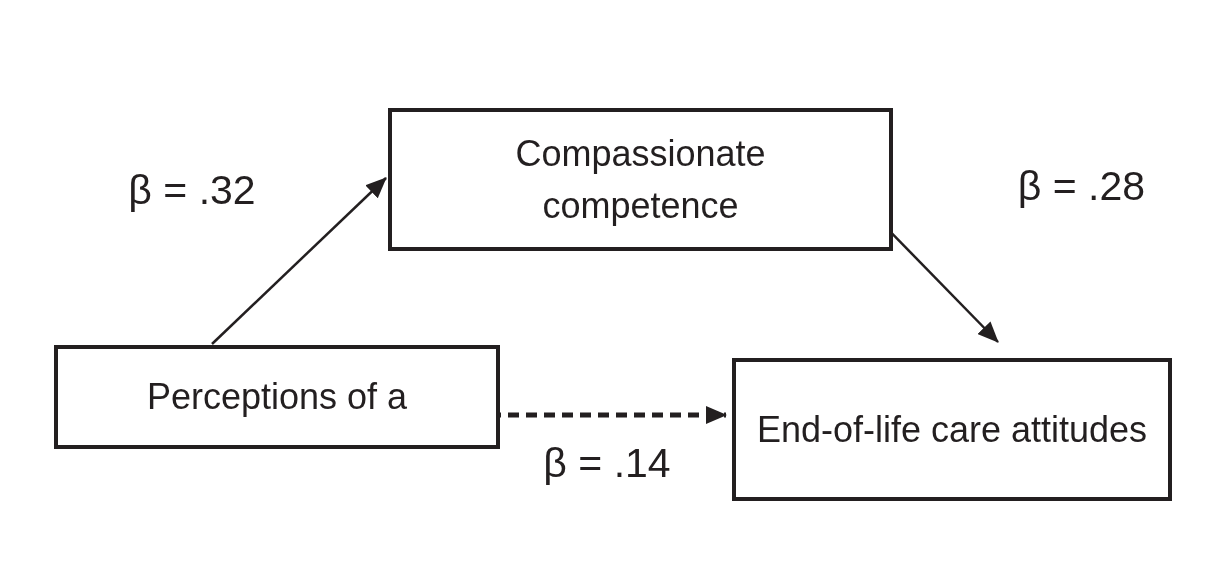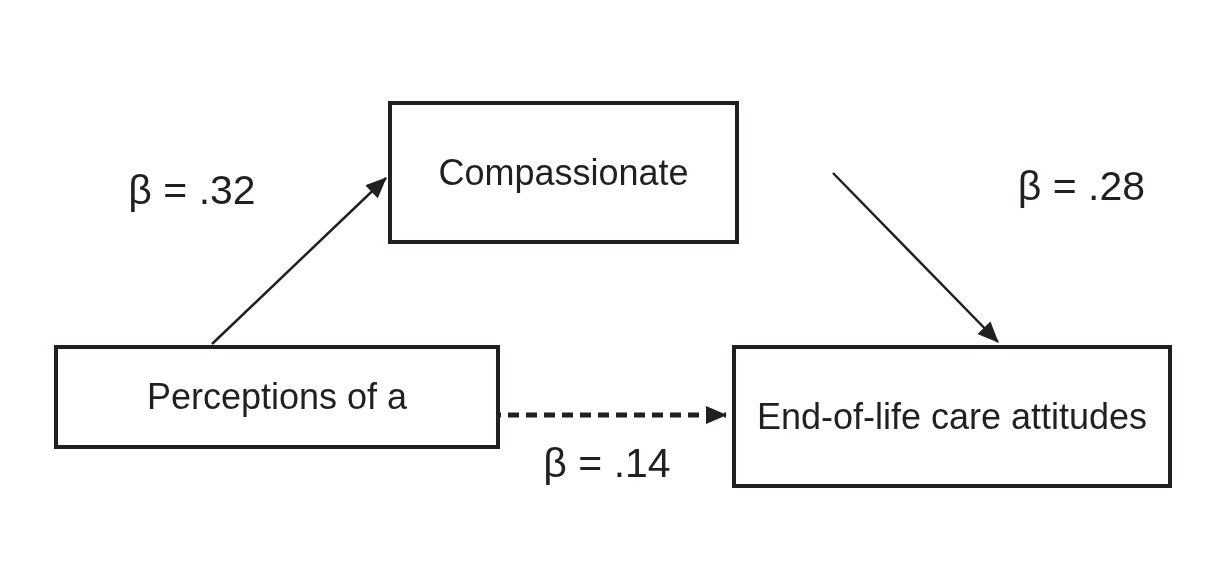--- a/index.html
+++ b/index.html
@@ -27,23 +27,23 @@
     border:4px solid var(--ink);
     background:var(--bg);
     display:flex;
     flex-direction:column;
     align-items:center;
     justify-content:center;
     text-align:center;
     font-size:36px;
     line-height:52px;
   }
-  .box-mediator{left:388px;top:101px;width:351px;height:143px;justify-content:center;}
+  .box-mediator{left:388px;top:108px;width:505px;height:143px;justify-content:center;}
   .box-predictor{left:54px;top:345px;width:446px;height:104px;}
-  .box-outcome{left:732px;top:345px;width:440px;height:143px;}
+  .box-outcome{left:732px;top:358px;width:440px;height:143px;}
   .stat{
     position:absolute;
     width:280px;
     text-align:center;
     font-size:41px;
     line-height:46px;
   }
   .stat-a{left:52px;top:167px;}
   .stat-b{left:865px;top:163px;text-align:right;}
   .stat-c{left:467px;top:440px;}
@@ -60,20 +60,21 @@
         <path d="M0,0 L21,9 L0,18 Z" fill="#231f20"></path>
       </marker>
     </defs>
     <line x1="212" y1="344" x2="386" y2="178" stroke="#231f20" stroke-width="2.5" marker-end="url(#ah)"></line>
     <line x1="833" y1="173" x2="998" y2="342" stroke="#231f20" stroke-width="2.5" marker-end="url(#ah)"></line>
     <line x1="490" y1="415" x2="726" y2="415" stroke="#231f20" stroke-width="5" stroke-dasharray="11 7" marker-end="url(#ah)"></line>
   </svg>
 
   <div class="box box-mediator">
     <span>Compassionate</span>
+    <span>competence</span>
   </div>
 
   <div class="box box-predictor">
     <span>Perceptions of a</span>
   </div>
 
   <div class="box box-outcome">
     <span>End-of-life care attitudes</span>
   </div>
 

